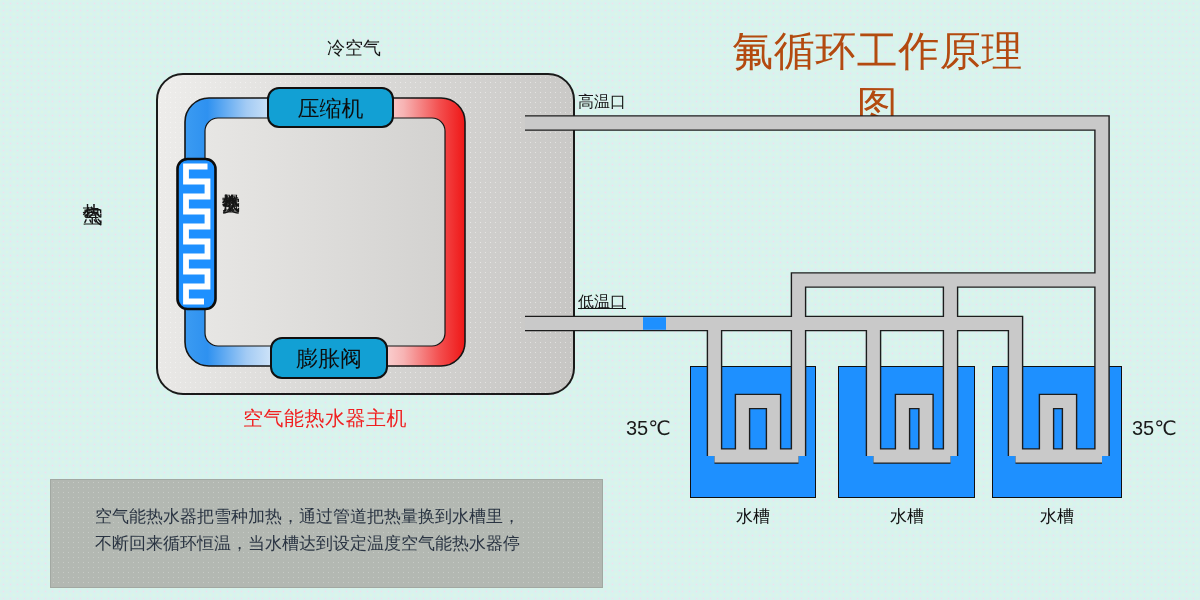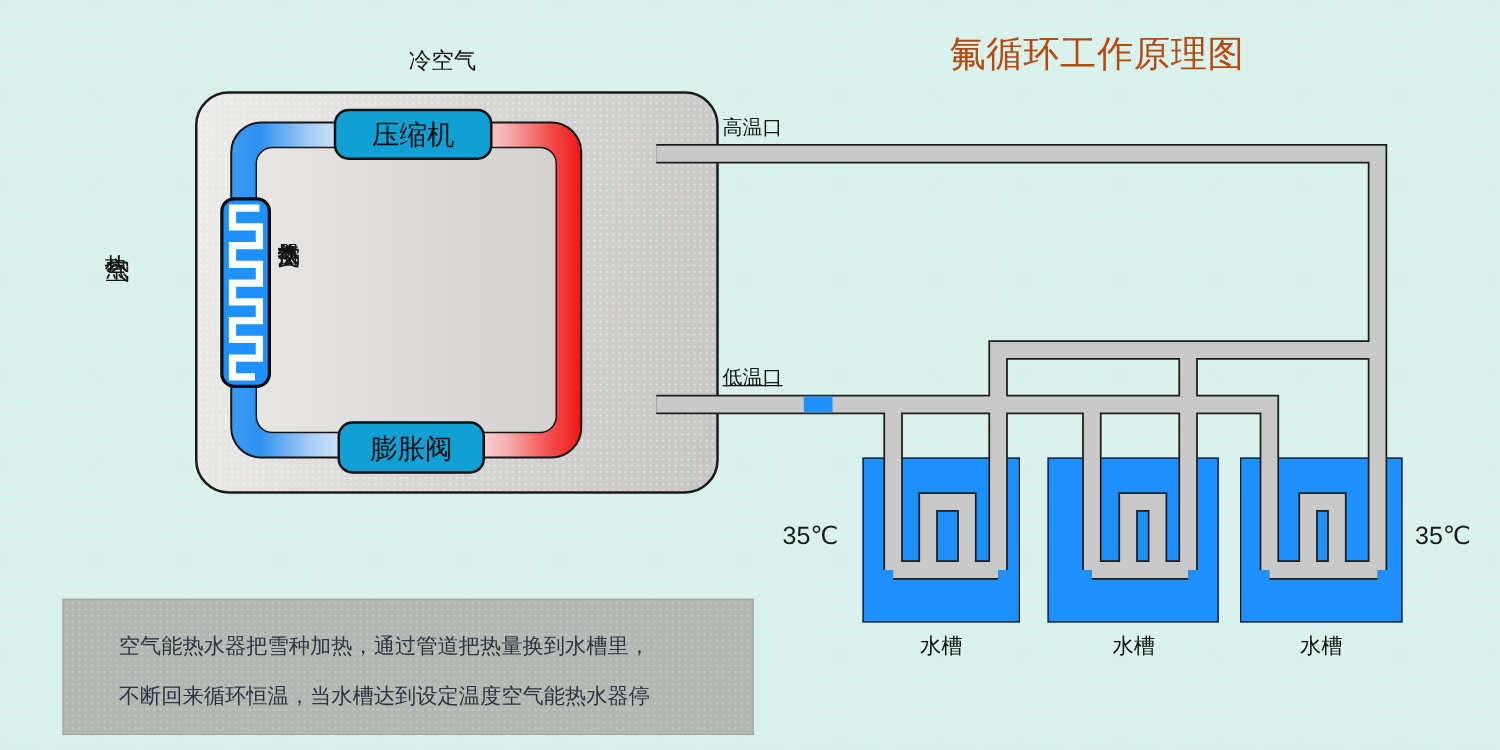--- a/index.html
+++ b/index.html
@@ -10,21 +10,21 @@
     background-image:
       radial-gradient(circle, rgba(252,215,235,.55) .9px, rgba(0,0,0,0) 1.1px),
       radial-gradient(circle, rgba(232,250,205,.5) .9px, rgba(0,0,0,0) 1.1px);
     background-size:7px 7px,7px 7px;
     background-position:0 0,3.5px 3.5px;
     color:#111;
   }
   .lbl{position:absolute;white-space:nowrap;color:#151515;}
   .vert{writing-mode:vertical-rl;text-orientation:upright;letter-spacing:1px;}
   .title{position:absolute;left:720px;top:24px;width:315px;text-align:center;
-         font-size:29px;font-weight:500;letter-spacing:.5px;}
+         font-size:41px;font-weight:500;letter-spacing:.5px;}
   .cold-air{left:327px;top:36px;font-size:18px;}
   .hot-air{left:80px;top:188px;font-size:20px;}
   .high-port{left:578px;top:92px;font-size:16px;}
   .low-port{left:578px;top:292px;font-size:16px;text-decoration:underline;}
   .hx-label{left:219px;top:180px;font-size:18px;letter-spacing:0;}
   .unit-caption{left:243px;top:405px;font-size:20px;letter-spacing:.5px;}
   .temp{font-size:20px;color:#1b1b1b;}
   .temp-left{left:626px;top:416px;}
   .temp-right{left:1132px;top:416px;}
   .unit-body{
@@ -134,26 +134,27 @@
                M742.5,462 V401.5 H773.5 V462
                M902.5,462 V401.5 H926 V462
                M1046.5,462 V401.5 H1069.5 V462" fill="none" stroke="#c9c9c9" stroke-width="12.8" stroke-linecap="butt" stroke-linejoin="miter"></path>
       <rect x="643" y="317.2" width="23" height="12.6" fill="#1e90ff"></rect>
     </g>
   </svg>
 
   <div class="lbl high-port">高温口</div>
   <div class="lbl low-port">低温口</div>
   <div class="lbl vert hx-label">空气热交换器</div>
+  <div class="lbl unit-caption" style="color: rgb(240, 32, 32);">空气能热水器主机</div>
   <div class="lbl temp temp-left">35℃</div>
   <div class="lbl temp temp-right">35℃</div>
 
   <div class="tank-lbl t1">水槽</div>
   <div class="tank-lbl t2">水槽</div>
   <div class="tank-lbl t3">水槽</div>
 
 
   <div class="desc-box" style="background-color: rgb(179, 184, 178);">
     <div class="desc-line" style="color: rgb(42, 52, 66);">空气能热水器把雪种加热，通过管道把热量换到水槽里，</div>
-    <div class="desc-line" style="color: rgb(42, 52, 66); margin-top: 13px;">不断回来循环恒温，当水槽达到设定温度空气能热水器停</div>
+    <div class="desc-line" style="color: rgb(42, 52, 66);">不断回来循环恒温，当水槽达到设定温度空气能热水器停</div>
   </div>
 
 </div>
 
 </body></html>

